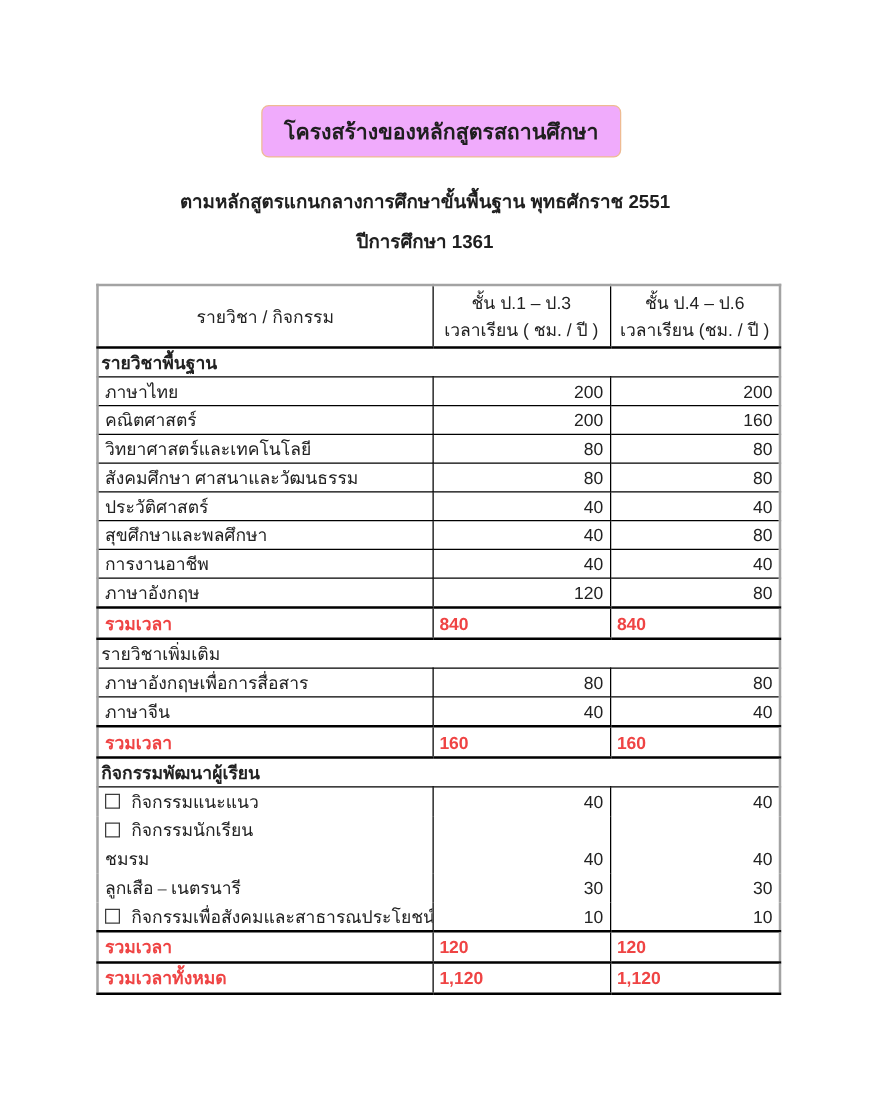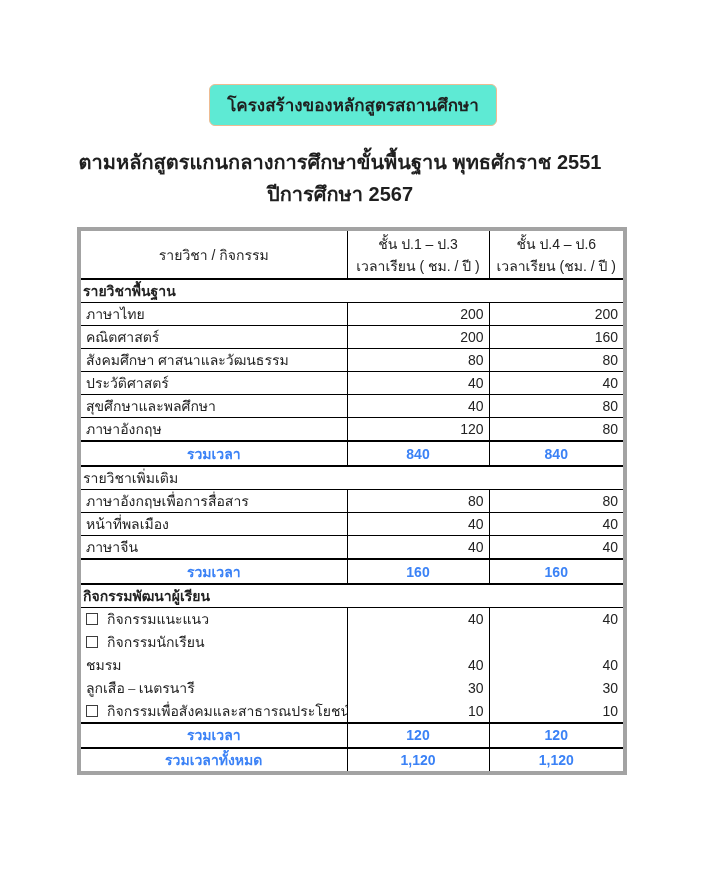--- a/index.html
+++ b/index.html
@@ -11,36 +11,36 @@
   }
 
   .title-wrap {
     position: absolute;
     top: 84px; left: 0;
     width: 706px;
     text-align: center;
   }
   .title-banner {
     display: inline-block;
-    background: #5eead4;
+    background: #f0abfc;
     border: 1px solid #eebb92;
     border-radius: 6px;
     padding: 6px 17px 7px 17px;
     font-size: 17px;
     font-weight: bold;
     color: #1f1f1f;
   }
 
   .subtitle-wrap {
     position: absolute;
     top: 146px; left: 0;
     width: 680px;
     text-align: center;
     font-weight: bold;
-    font-size: 20px;
+    font-size: 15px;
     line-height: 32px;
     color: #1f1f1f;
   }
 
   table.curriculum {
     position: absolute;
     left: 77px;
     top: 227px;
     width: 546px;
     border-collapse: collapse;
@@ -49,42 +49,41 @@
     color: #222222;
   }
   table.curriculum td {
     border: 1px solid #000000;
     padding: 0 5px;
     height: 23px;
     vertical-align: middle;
     overflow: hidden;
     white-space: nowrap;
   }
-  table.curriculum { border: 4px solid #a3a3a3; }
+  table.curriculum { border: 2px solid #a3a3a3; }
 
   tr.header-row td {
     height: 50px;
     text-align: center;
     border-bottom: 2px solid #000000;
     line-height: 22px;
     font-size: 14px;
   }
   tr.section-row td { font-weight: bold; padding-left: 2px; }
   tr.section-row.section-plain td { font-weight: normal; }
 
   td.label-cell { text-align: left; padding-left: 7px; font-family: Liberation Serif, serif; }
   td.value-cell { text-align: right; }
 
   tr.total-row td, tr.grand-row td {
     border-top: 2px solid #000000;
     border-bottom: 2px solid #000000;
     font-weight: bold;
-    text-align: center;
     height: 25px;
-    color: #3b82f6;
+    color: #ef4444;
   }
 
   tr.nb-bottom td { border-bottom-style: none; margin-left: 23px; }
   tr.nb-top td { border-top-style: none; }
 
   td.indent-cell { padding-left: 31px; }
 
   .checkbox {
     display: inline-block;
     width: 12px;
@@ -97,21 +96,21 @@
 </style>
 </head>
 <body>
 
 <div class="title-wrap">
   <span class="title-banner">โครงสร้างของหลักสูตรสถานศึกษา</span>
 </div>
 
 <div class="subtitle-wrap">
   <div>ตามหลักสูตรแกนกลางการศึกษาขั้นพื้นฐาน พุทธศักราช 2551</div>
-  <div>ปีการศึกษา 2567</div>
+  <div>ปีการศึกษา 1361</div>
 </div>
 
 <table class="curriculum">
   <colgroup>
     <col style="width:268px">
       <col style="width:142px">
       <col style="width:136px">
   </colgroup>
   <tbody>
     <tr class="header-row">
@@ -136,33 +135,43 @@
       <td class="label-cell">ภาษาไทย</td>
       <td class="value-cell">200</td>
       <td class="value-cell">200</td>
     </tr>
     <tr>
       <td class="label-cell">คณิตศาสตร์</td>
       <td class="value-cell">200</td>
       <td class="value-cell">160</td>
     </tr>
     <tr>
+      <td class="label-cell">วิทยาศาสตร์และเทคโนโลยี</td>
+      <td class="value-cell">80</td>
+      <td class="value-cell">80</td>
+    </tr>
+    <tr>
       <td class="label-cell">สังคมศึกษา  ศาสนาและวัฒนธรรม</td>
       <td class="value-cell">80</td>
       <td class="value-cell">80</td>
     </tr>
     <tr>
       <td class="label-cell">ประวัติศาสตร์</td>
       <td class="value-cell">40</td>
       <td class="value-cell">40</td>
     </tr>
     <tr>
       <td class="label-cell">สุขศึกษาและพลศึกษา</td>
       <td class="value-cell">40</td>
       <td class="value-cell">80</td>
+    </tr>
+    <tr>
+      <td class="label-cell">การงานอาชีพ</td>
+      <td class="value-cell">40</td>
+      <td class="value-cell">40</td>
     </tr>
     <tr>
       <td class="label-cell">ภาษาอังกฤษ</td>
       <td class="value-cell">120</td>
       <td class="value-cell">80</td>
     </tr>
 
     <tr class="total-row">
       <td>รวมเวลา</td>
       <td>840</td>
@@ -172,25 +181,20 @@
     <tr class="section-row section-plain">
       <td colspan="3">รายวิชาเพิ่มเติม</td>
     </tr>
 
     <tr>
       <td class="label-cell">ภาษาอังกฤษเพื่อการสื่อสาร</td>
       <td class="value-cell">80</td>
       <td class="value-cell">80</td>
     </tr>
     <tr>
-      <td class="label-cell">หน้าที่พลเมือง</td>
-      <td class="value-cell">40</td>
-      <td class="value-cell">40</td>
-    </tr>
-    <tr>
       <td class="label-cell">ภาษาจีน</td>
       <td class="value-cell">40</td>
       <td class="value-cell">40</td>
     </tr>
 
     <tr class="total-row">
       <td>รวมเวลา</td>
       <td>160</td>
       <td>160</td>
     </tr>

